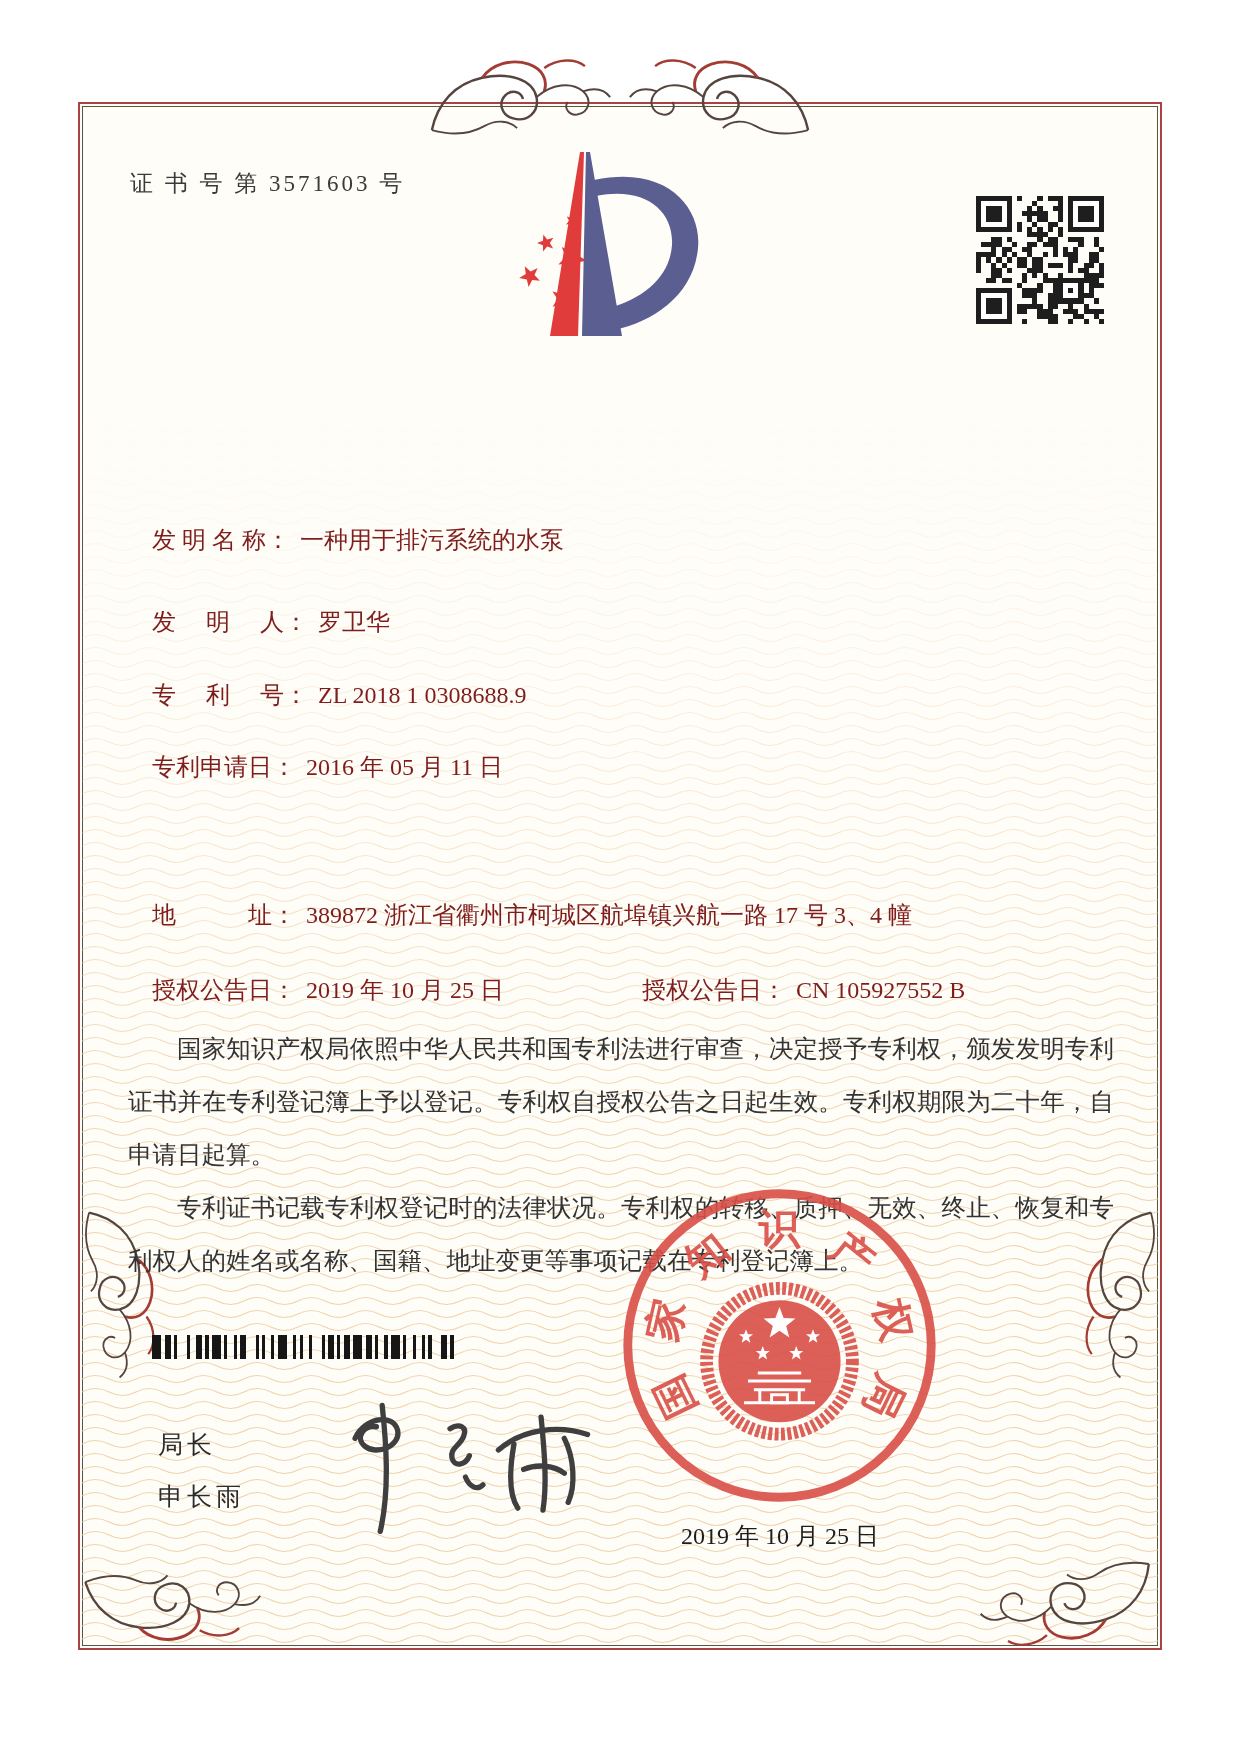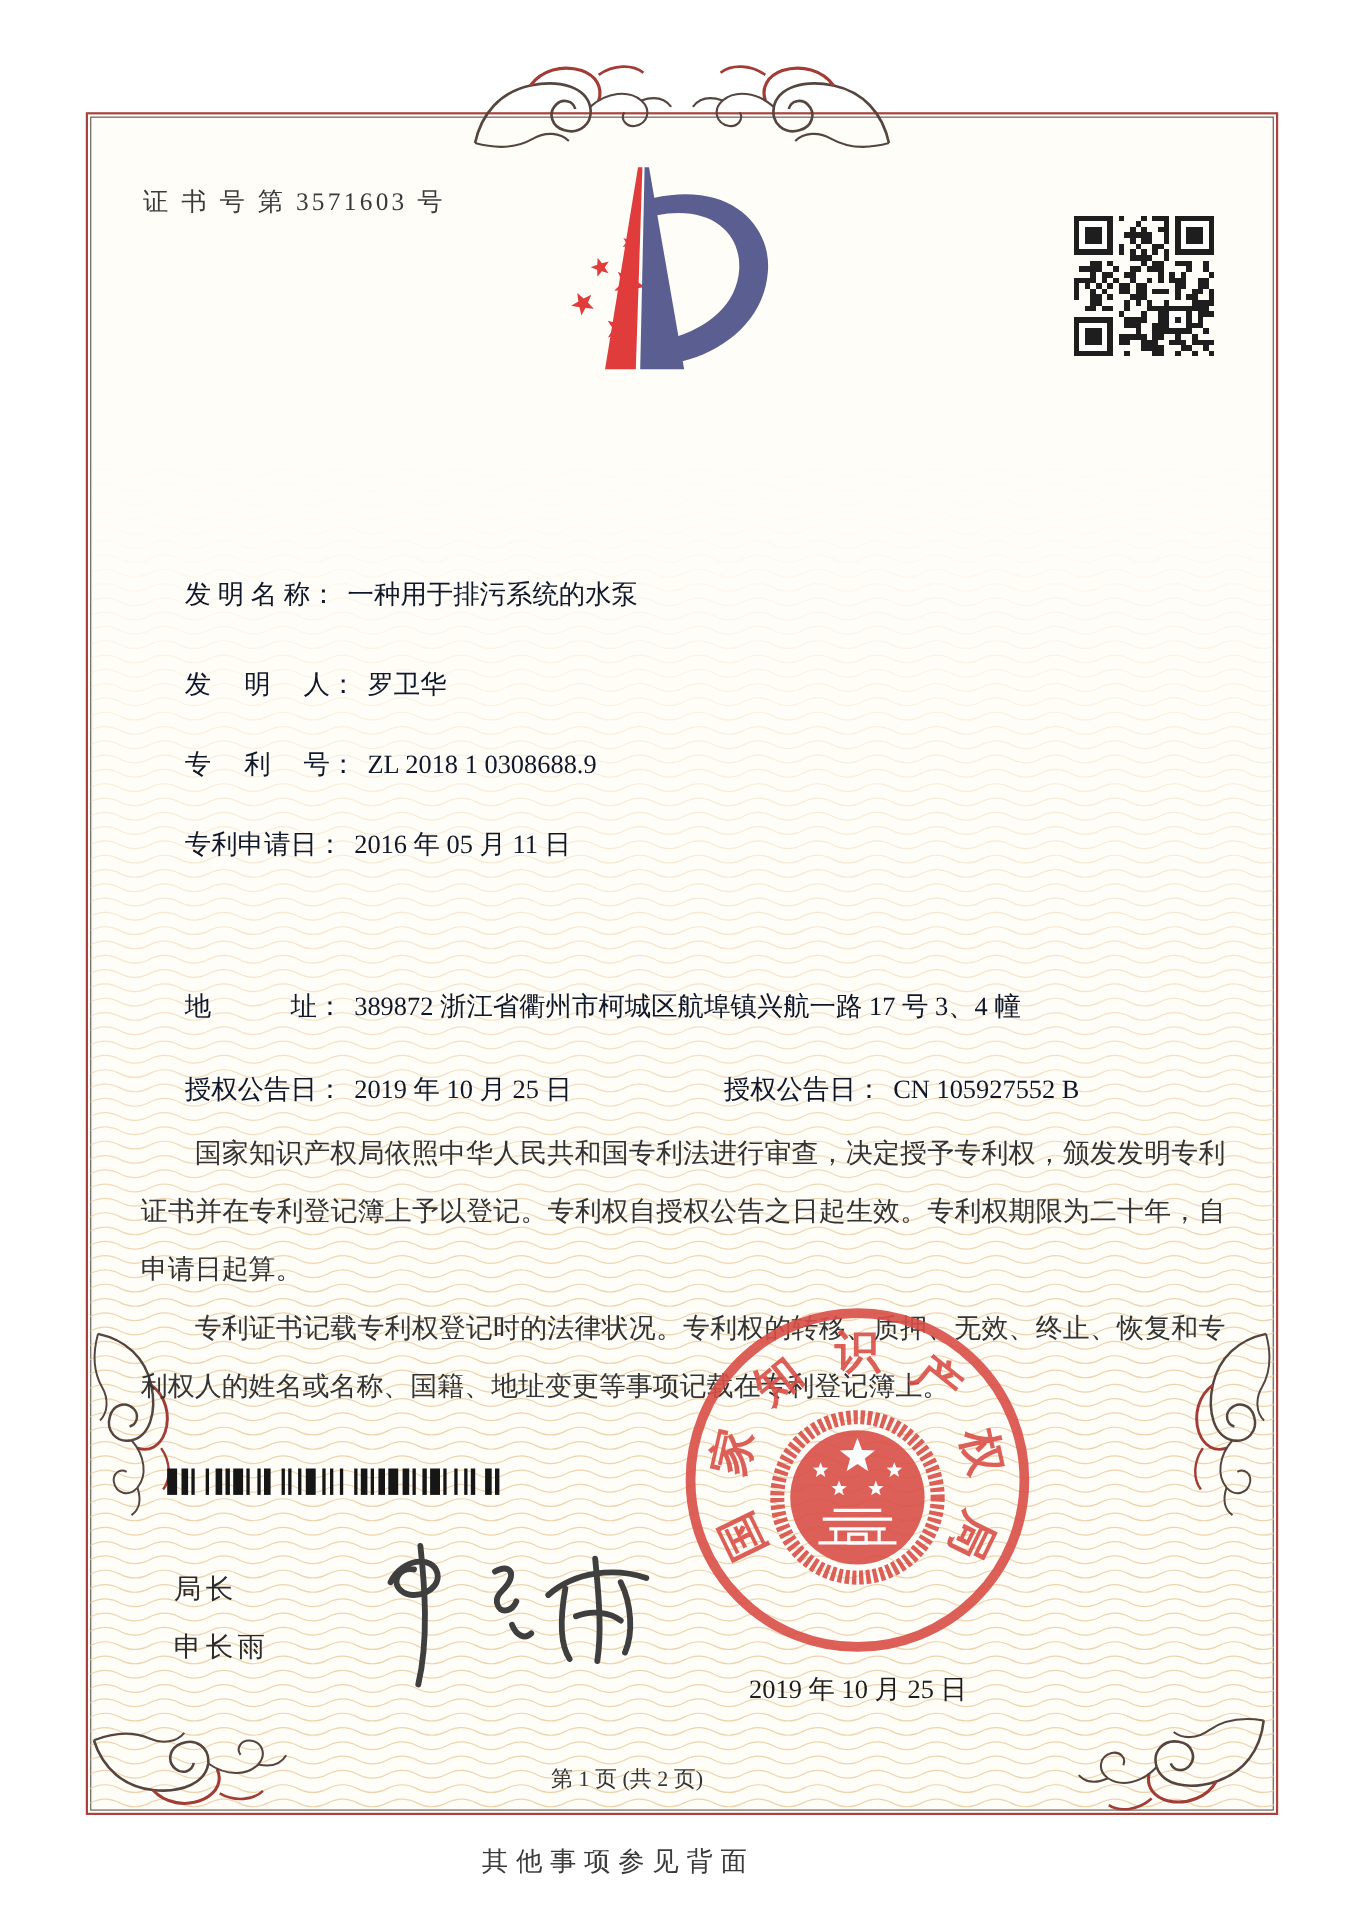--- a/index.html
+++ b/index.html
@@ -24,21 +24,21 @@
     position:absolute;left:130px;top:168px;font-size:23px;letter-spacing:3px;color:#3a3a3a;
   }
   .logo{position:absolute;left:462px;top:146px;width:245px;height:190px;}
   .qr{position:absolute;left:976px;top:196px;width:128px;height:128px;}
   .title{
     position:absolute;left:0;top:334px;width:100%;text-align:center;
     font-size:52px;font-weight:bold;letter-spacing:30px;padding-left:30px;box-sizing:border-box;
     color:#2e2e2e;
   }
   
-  .field{position:absolute;left:168px;font-size:24px;color:#0f172a;white-space:nowrap;}
+  .field{position:absolute;left:152px;font-size:24px;color:#7f1d1d;white-space:nowrap;}
   .f0{top:524px}.f1{top:606px}.f2{top:679px}.f3{top:751px}.f4{top:826px}.f5{top:899px}
   .grant{top:974px}
   .grant .second{position:absolute;left:490px;top:0;white-space:nowrap;}
   .flabel{display:inline-block;}
   .fvalue{margin-left:10px;}
   .num{font-family:"Liberation Serif", serif;}
   
   .body-text{
     position:absolute;left:128px;top:1022px;width:986px;font-size:24.5px;line-height:53px;color:#333;
     text-align:justify;
@@ -582,16 +582,14 @@
         <path d="M144 215 L196 215"></path>
         <path d="M134 228 L206 228"></path>
         <path d="M150 215 L150 228 M190 215 L190 228"></path>
         <path d="M162 220 h16 v8 h-16 z"></path>
         <path d="M148 198 L192 198"></path>
       </g>
     </g>
   </svg>
   <div class="seal-date">2019 年 10 月 25 日</div>
 
-  <div class="page-info">第 1 页 (共 2 页)</div>
-  <div class="footer-note">其他事项参见背面</div>
 
 </div>
 
 </body></html>

